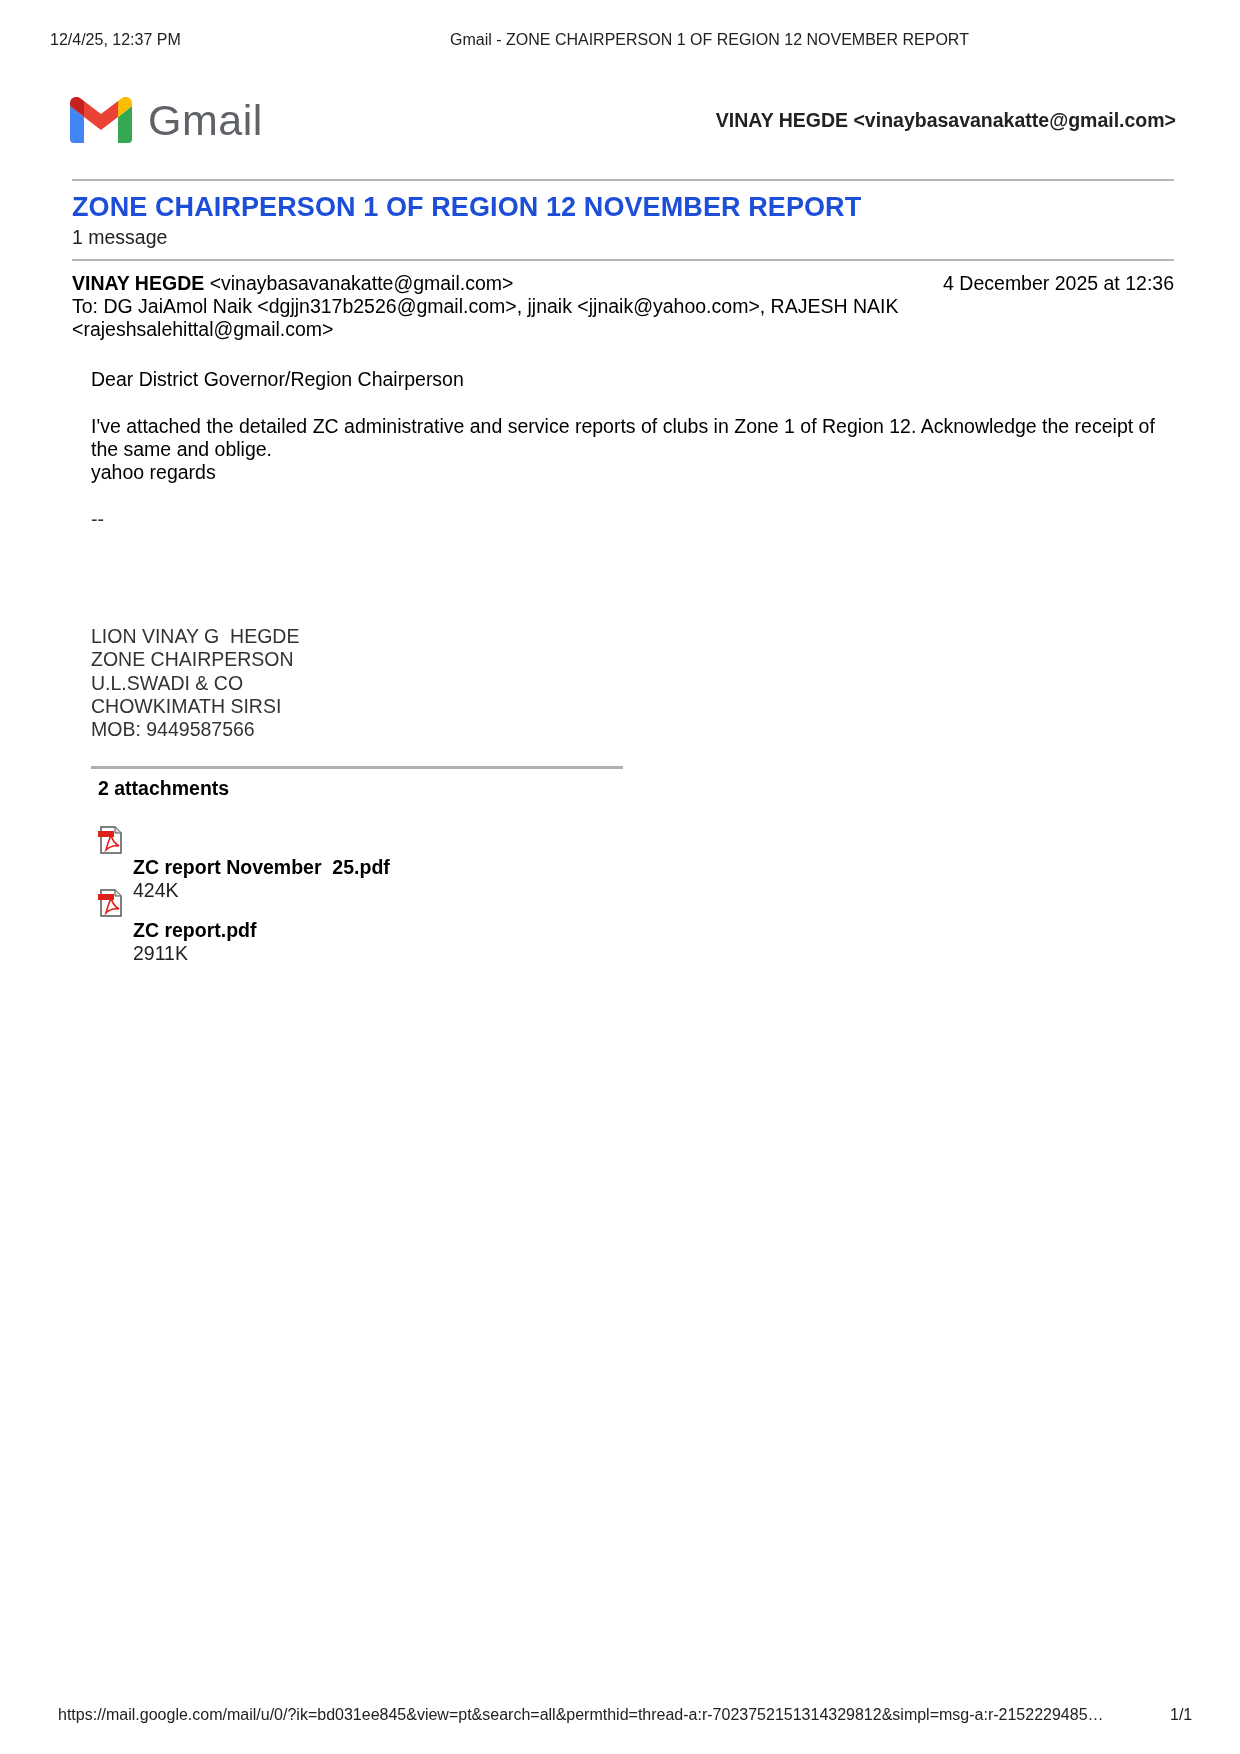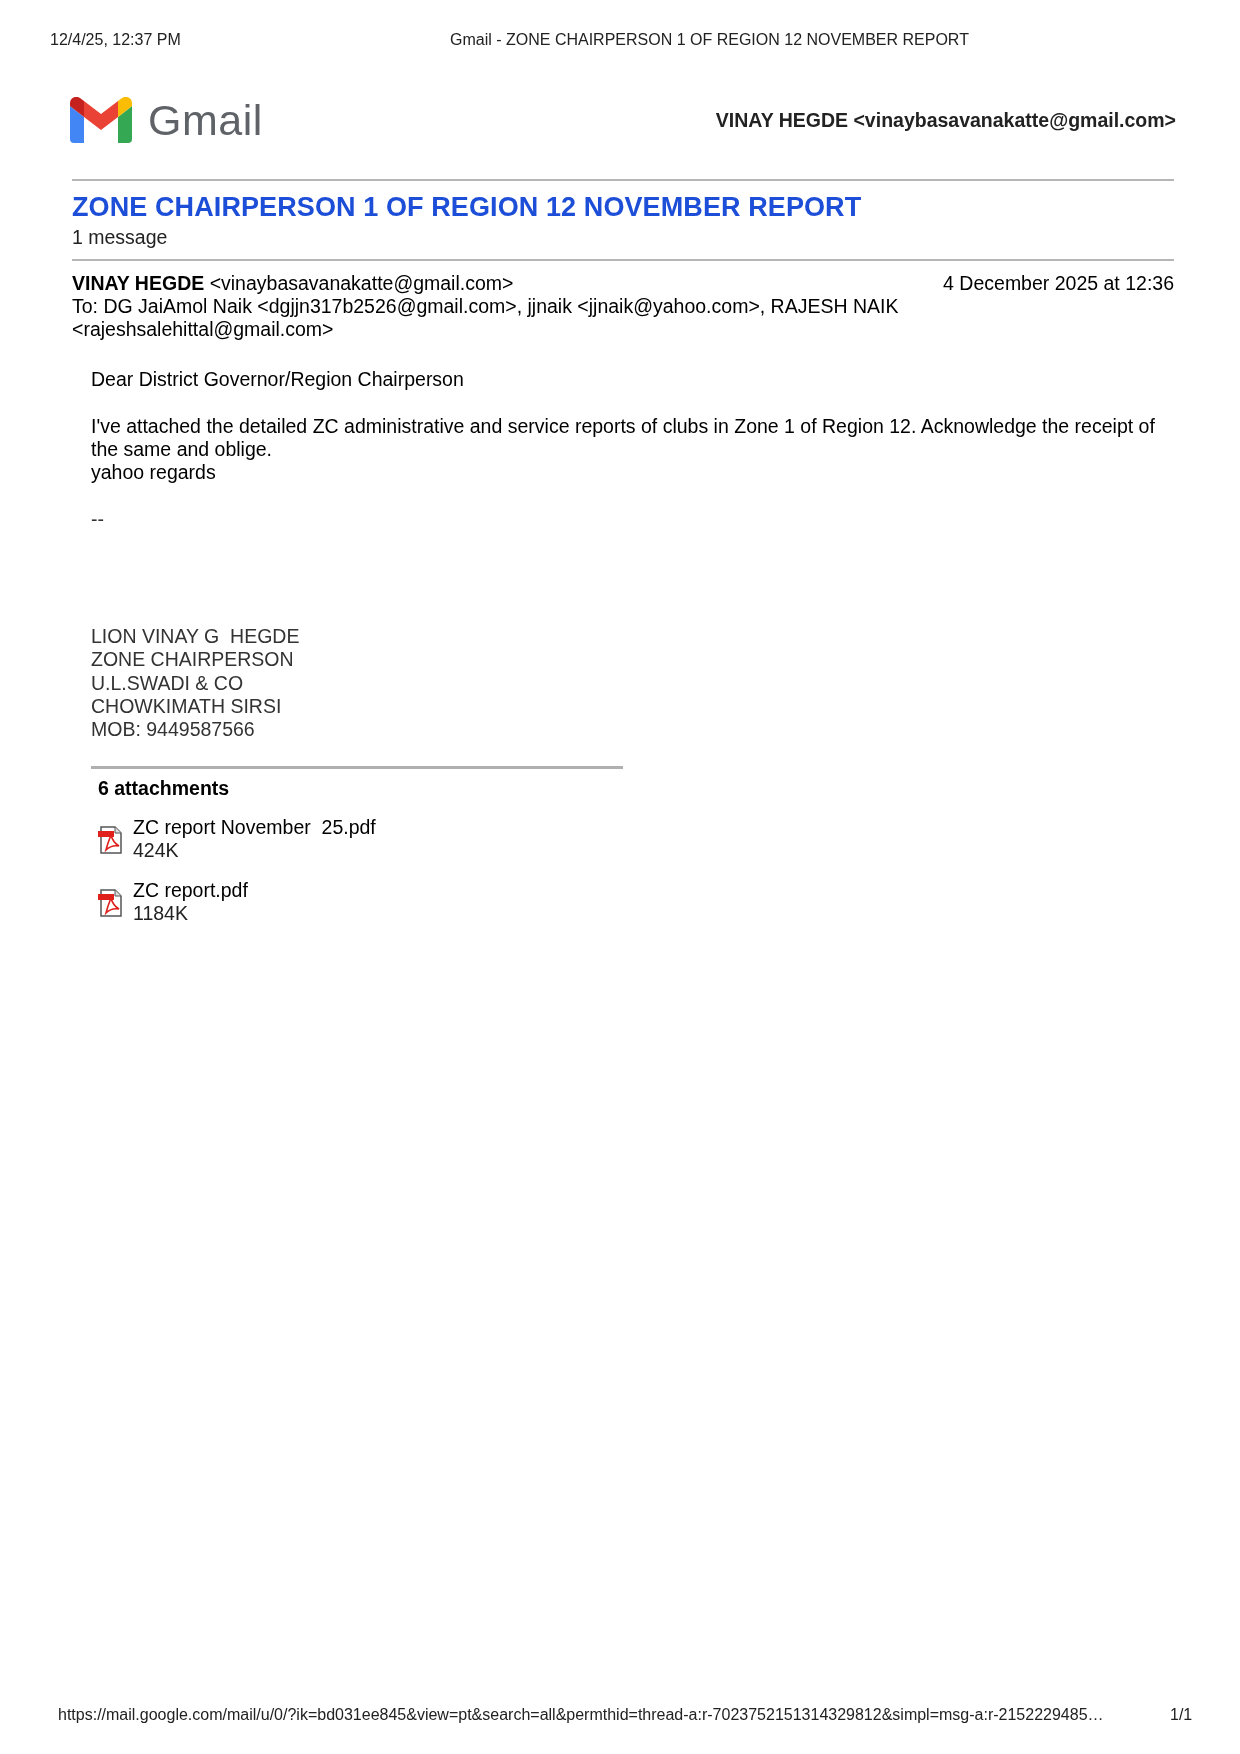--- a/index.html
+++ b/index.html
@@ -159,21 +159,21 @@
     .attachment .pdf-icon {
       width: 26px;
       height: 28px;
       margin-top: 10px;
       margin-right: 9px;
     }
     .attachment .att-info {
       font-size: 19.5px;
       line-height: 23px;
     }
-    .attachment .att-name { font-weight: normal; color: #000; white-space: pre; }
+    .attachment .att-name { font-weight: bold; color: #000; white-space: pre; margin-top: 40px; }
     .attachment .att-size { color: #222; }
     .print-footer {
       position: absolute;
       top: 1706px;
       left: 0;
       width: 1240px;
       font-size: 16px;
       color: #222;
     }
     .print-footer .pf-url {
@@ -237,21 +237,21 @@
 
 <div class="signature">
   <div>LION VINAY G  HEGDE</div>
   <div>ZONE CHAIRPERSON</div>
   <div>U.L.SWADI &amp; CO</div>
   <div>CHOWKIMATH SIRSI</div>
   <div>MOB: 9449587566</div>
 </div>
 
 <div class="att-rule"></div>
-<div class="att-count">6 attachments</div>
+<div class="att-count">2 attachments</div>
 
 <div class="attachment a1">
   <svg class="pdf-icon" viewBox="0 0 26 28">
     <path d="M3 1 H17 L23 7 V27 H3 Z" fill="#fff" stroke="#555" stroke-width="1.5"></path>
     <path d="M17 1 V7 H23" fill="#ddd" stroke="#555" stroke-width="1"></path>
     <rect x="0" y="5" width="16" height="6" fill="#e0201b"></rect>
     <path d="M8 24 C10 16 12 12 13 9 C14 13 16 17 21 20 C16 19 12 20 8 24 Z" fill="none" stroke="#e0201b" stroke-width="1.6"></path>
   </svg>
   <div class="att-info">
     <div class="att-name">ZC report November  25.pdf</div>
@@ -261,20 +261,20 @@
 
 <div class="attachment a2">
   <svg class="pdf-icon" viewBox="0 0 26 28">
     <path d="M3 1 H17 L23 7 V27 H3 Z" fill="#fff" stroke="#555" stroke-width="1.5"></path>
     <path d="M17 1 V7 H23" fill="#ddd" stroke="#555" stroke-width="1"></path>
     <rect x="0" y="5" width="16" height="6" fill="#e0201b"></rect>
     <path d="M8 24 C10 16 12 12 13 9 C14 13 16 17 21 20 C16 19 12 20 8 24 Z" fill="none" stroke="#e0201b" stroke-width="1.6"></path>
   </svg>
   <div class="att-info">
     <div class="att-name">ZC report.pdf</div>
-    <div class="att-size">1184K</div>
+    <div class="att-size">2911K</div>
   </div>
 </div>
 
 <div class="print-footer">
   <span class="pf-url">https://mail.google.com/mail/u/0/?ik=bd031ee845&amp;view=pt&amp;search=all&amp;permthid=thread-a:r-7023752151314329812&amp;simpl=msg-a:r-2152229485…</span>
   <span class="pf-page">1/1</span>
 </div>
 
 </body></html>

